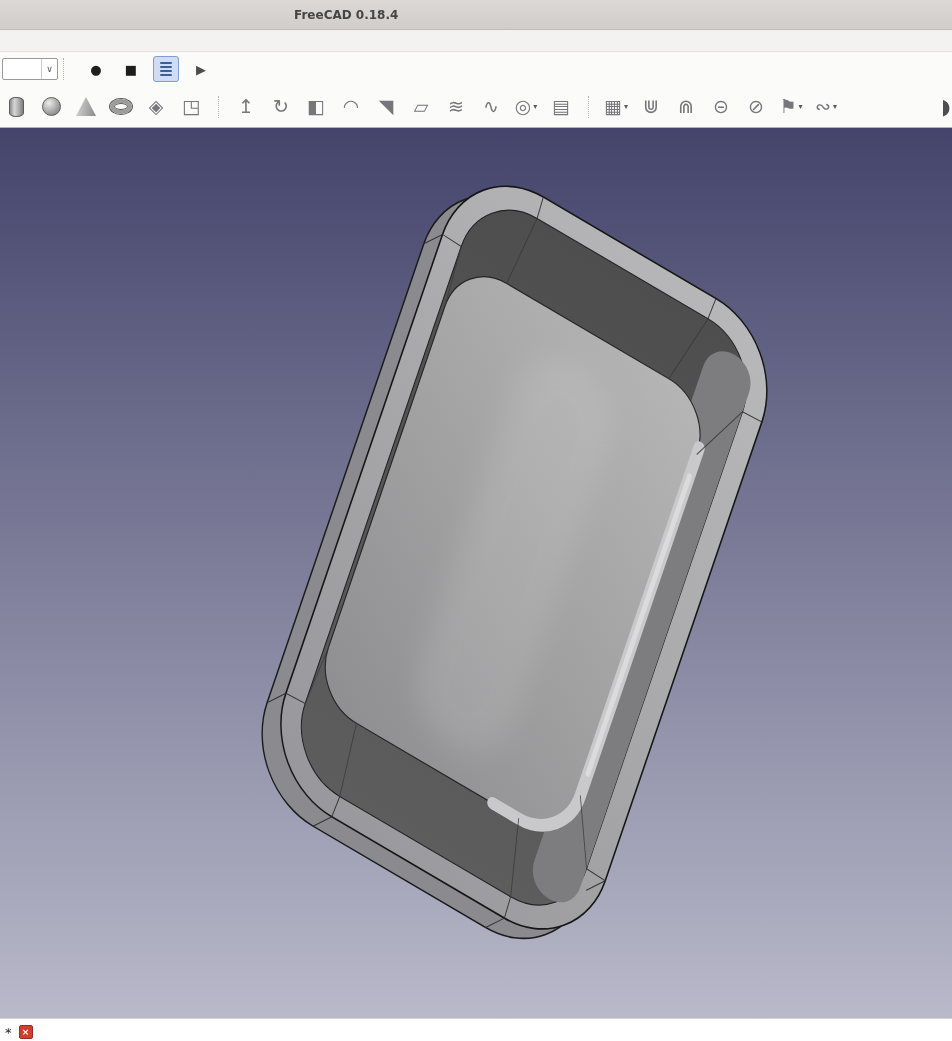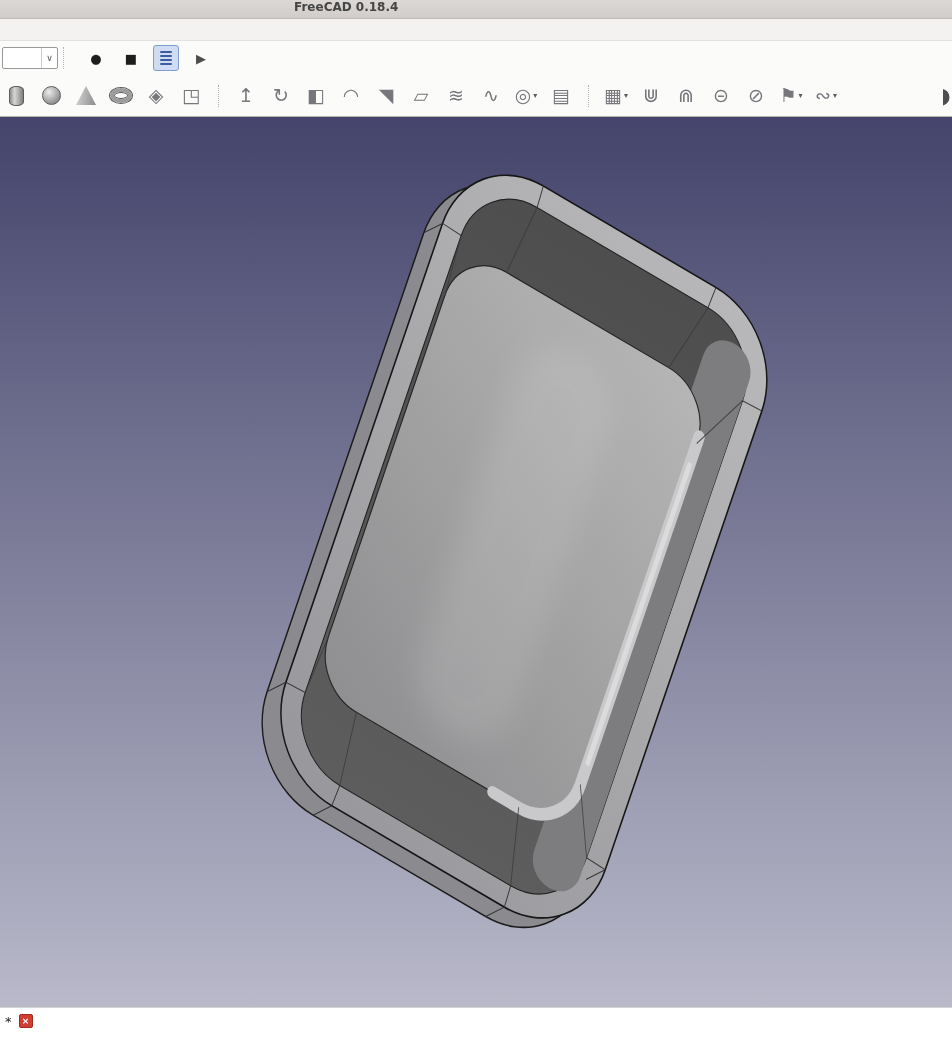--- a/index.html
+++ b/index.html
@@ -1,20 +1,20 @@
 <!DOCTYPE html>
 <html><head>
 <meta charset="utf-8">
 <style>
   * { box-sizing: border-box; margin: 0; padding: 0; }
   html,body { width: 952px; height: 1041px; overflow: hidden;
     font-family: "DejaVu Sans", "Liberation Sans", sans-serif; background:#fff; }
 
-  .titlebar { height: 19px; background: linear-gradient(#dcd8d5,#d1cdca);
-    border-bottom: 1px solid #bfbbb8; display: flex; align-items: flex-start; }
+  .titlebar { height: 30px; background: linear-gradient(#dcd8d5,#d1cdca);
+    border-bottom: 1px solid #bfbbb8; display: flex; align-items: center; }
   .title { padding-left: 294px; font-size: 12px; font-weight: bold; color: #454545; }
 
   .menustrip { height: 22px; background: #f3f2f0; border-bottom: 1px solid #e3e1df; }
 
   .toolbar1 { height: 34px; background: #fbfbfa; display: flex; align-items: center; padding-left: 2px; }
   .toolbar2 { height: 42px; background: #fbfbfa; border-bottom: 1px solid #b5b3b0;
     display: flex; align-items: center; gap: 9px; padding-left: 3px; overflow: hidden; }
 
   .combobox { width: 56px; height: 22px; background: #fff; border: 1px solid #9a9a9a;
     border-radius: 2px; display: flex; align-items: stretch; }

